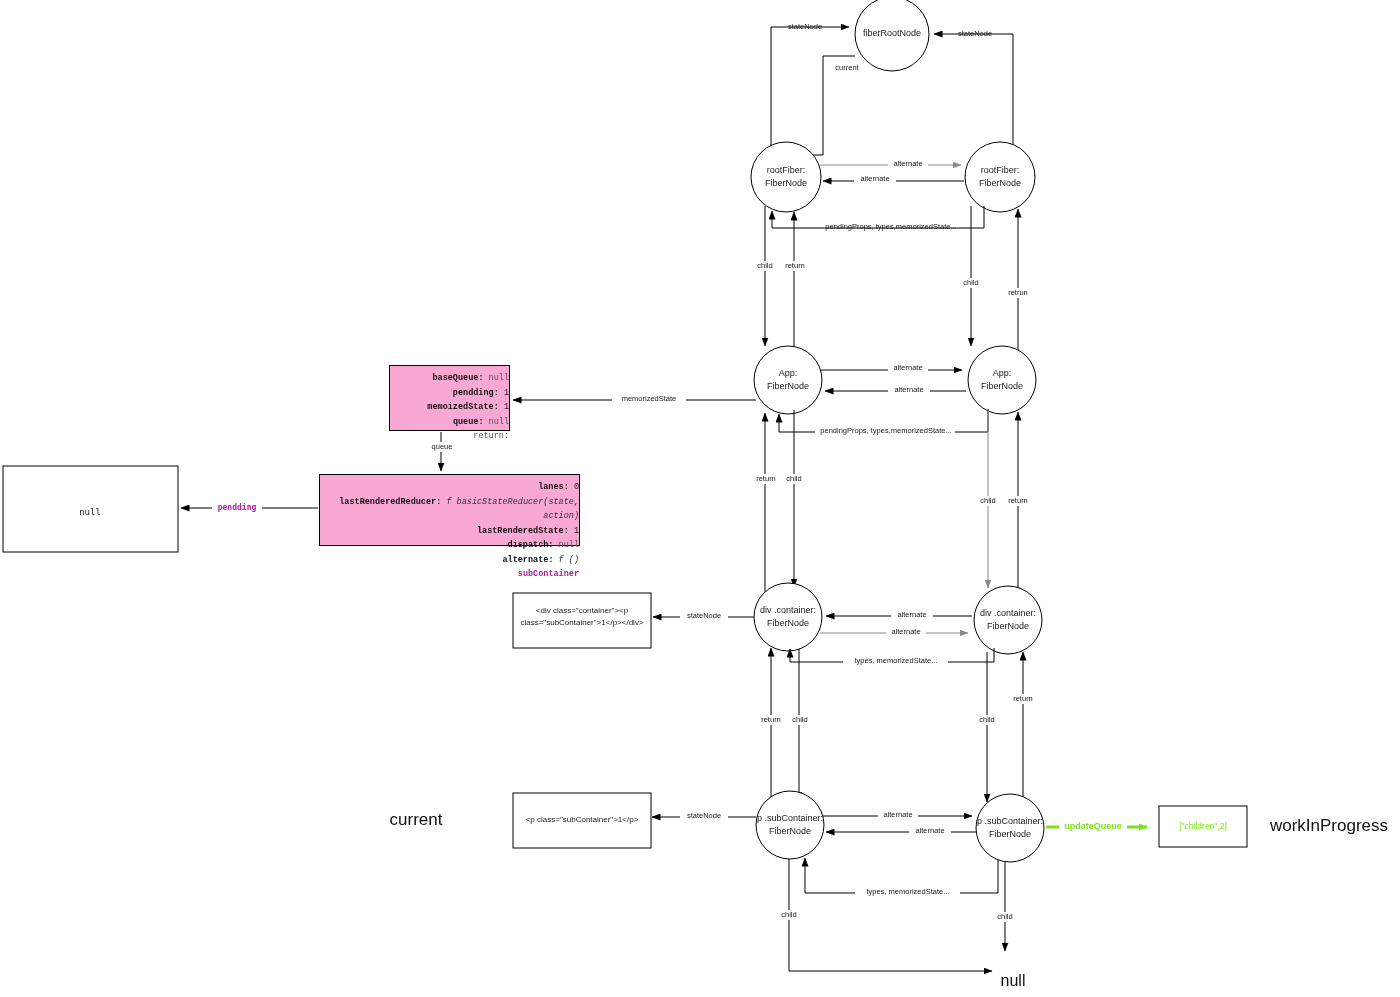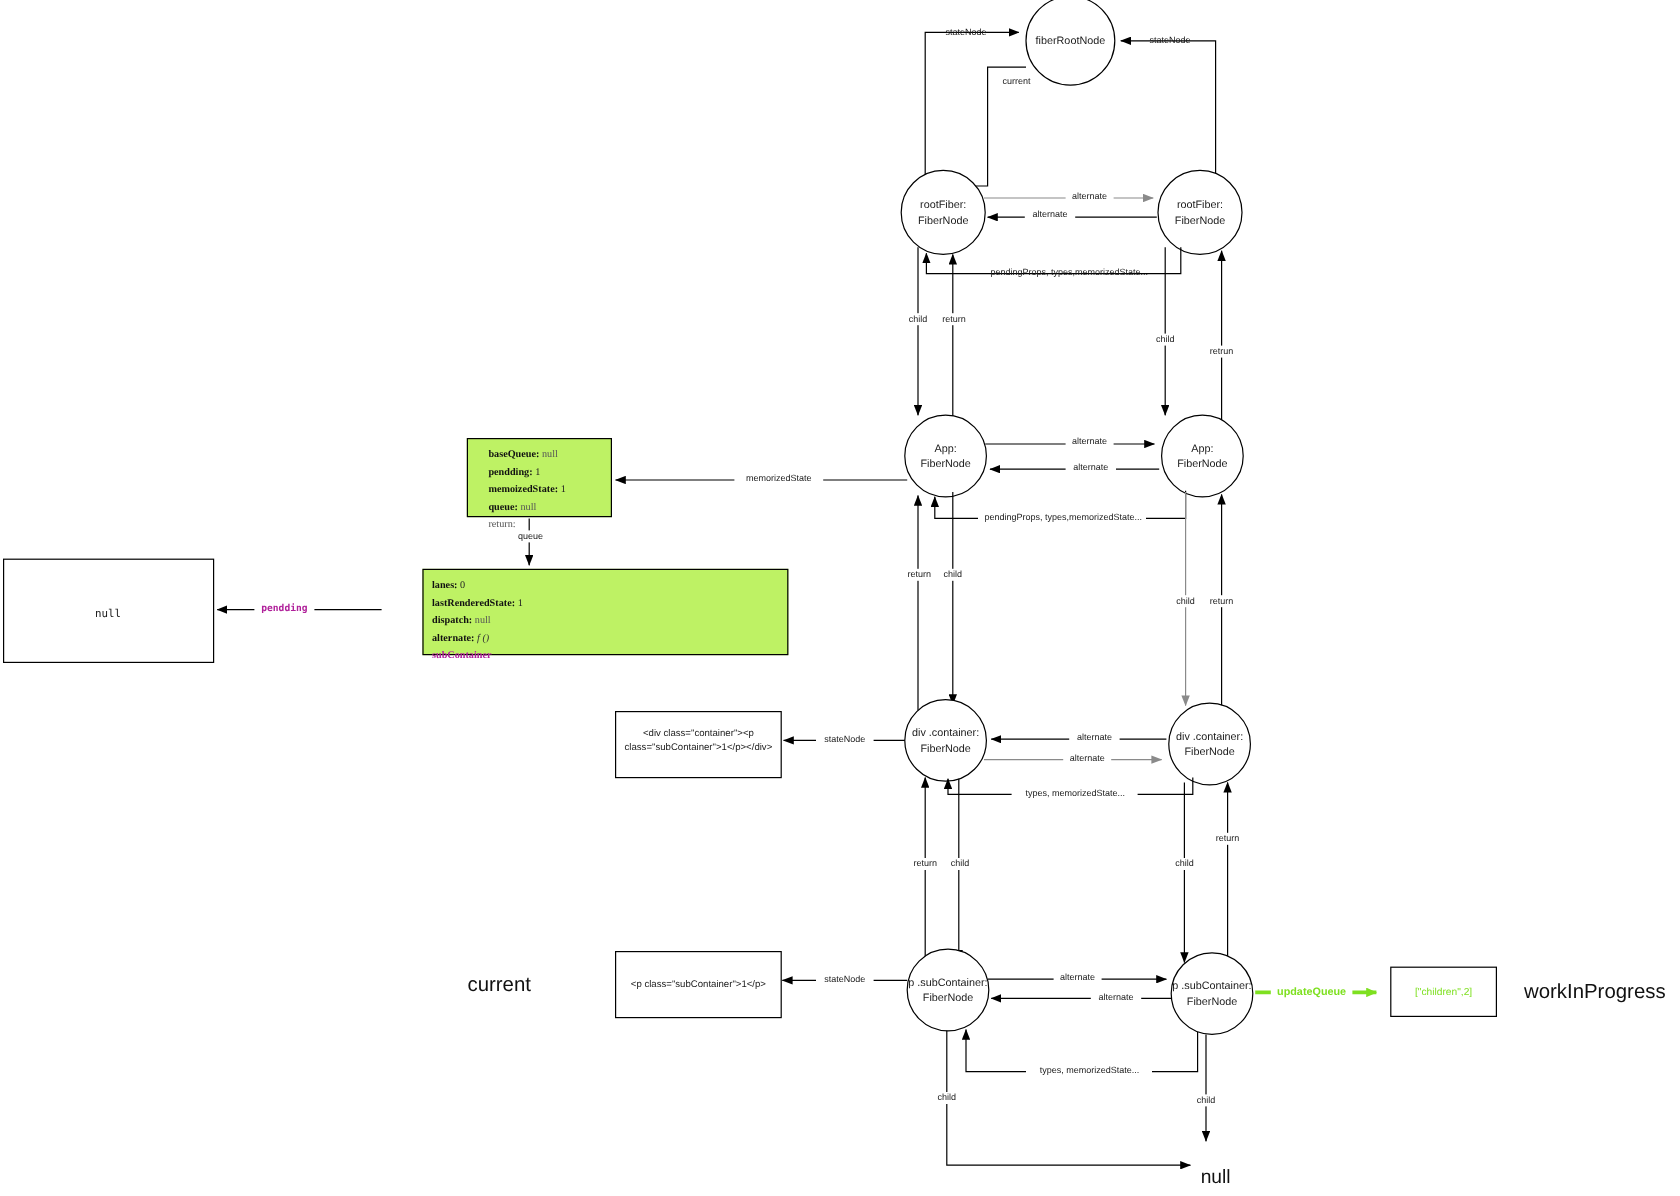--- a/index.html
+++ b/index.html
@@ -1,18 +1,18 @@
 <!DOCTYPE html>
 <html><head>
 <meta charset="utf-8">
 <style>
   html,body{margin:0;padding:0;background:#ffffff;}
   body{width:1400px;height:997px;position:relative;overflow:hidden;
        font-family:"Liberation Sans",sans-serif;color:#000;}
-  #canvas{position:absolute;left:0;top:0;width:1400px;height:997px;}
+  #canvas{position:absolute;left:0;top:0;width:1400px;height:997px;text-align:right;}
   svg.diagram{position:absolute;left:0;top:0;width:1400px;height:997px;}
 
   .node-label{font-family:"Liberation Sans",sans-serif;font-size:9px;fill:#1a1a1a;
               text-anchor:middle;dominant-baseline:middle;}
   .edge-label{font-family:"Liberation Sans",sans-serif;font-size:7.5px;fill:#1a1a1a;
               text-anchor:middle;dominant-baseline:middle;}
   .edge-label-green{font-family:"Liberation Sans",sans-serif;font-size:9px;fill:#7ee020;
               text-anchor:middle;dominant-baseline:middle;font-weight:bold;}
   .edge-label-pink{font-family:"DejaVu Sans Mono",monospace;font-size:8px;fill:#b0209a;
               text-anchor:middle;dominant-baseline:middle;font-weight:bold;}
@@ -27,30 +27,30 @@
   .null-big{font-family:"Liberation Sans",sans-serif;font-size:16px;fill:#111;
               text-anchor:middle;dominant-baseline:middle;}
 
   .circ{fill:#ffffff;stroke:#000000;stroke-width:1;}
   .rect{fill:#ffffff;stroke:#000000;stroke-width:1;}
   .ln{stroke:#000000;stroke-width:1;fill:none;}
   .ln-gray{stroke:#8a8a8a;stroke-width:1;fill:none;}
   .ln-green{stroke:#7ee020;stroke-width:3;fill:none;}
 
   
-  .propbox{position:absolute;background:#bef264;border:1px solid #000;
-           font-family:Liberation Serif, serif;font-size:8.5px;
+  .propbox{position:absolute;background:#f9a8d4;border:1px solid #000;
+           font-family:Liberation Mono, monospace;font-size:8.5px;
            line-height:14.5px;color:#222;box-sizing:border-box;}
   .propbox .k{font-weight:bold;color:#111;}
   .propbox .v{color:#555;}
   .propbox .vnum{color:#222;}
   .propbox .fn{font-style:italic;color:#333;}
   .propbox .pink{color:#b0209a;font-weight:bold;}
   #memoBox{left:389px;top:365px;width:121px;height:66px;padding:5px 0 0 17px;}
-  #queueBox{left:319px;top:474px;width:305px;height:72px;padding:5px 0 0 7px;margin-left:33px;}
+  #queueBox{left:319px;top:474px;width:261px;height:72px;padding:5px 0 0 7px;}
 </style>
 </head>
 <body>
 
 <div id="canvas">
 
   <svg class="diagram" viewBox="0 0 1400 997" xmlns="http://www.w3.org/2000/svg">
     <defs>
       <marker id="ah" markerWidth="9" markerHeight="7" refX="8.5" refY="3.5" orient="auto" markerUnits="userSpaceOnUse">
         <path d="M0,0 L9,3.5 L0,7 z" fill="#000"></path>
@@ -257,19 +257,20 @@
   <div class="propbox" id="memoBox">
     <div><span class="k">baseQueue:</span> <span class="v">null</span></div>
     <div><span class="k">pendding:</span> <span class="vnum">1</span></div>
     <div><span class="k">memoizedState:</span> <span class="vnum">1</span></div>
     <div><span class="k">queue:</span> <span class="v">null</span></div>
     <div><span class="v">return:</span></div>
   </div>
 
   <div class="propbox" id="queueBox">
     <div><span class="k">lanes:</span> <span class="vnum">0</span></div>
+    <div><span class="k">lastRenderedReducer:</span> <span class="fn">f basicStateReducer(state, action)</span></div>
     <div><span class="k">lastRenderedState:</span> <span class="vnum">1</span></div>
     <div><span class="k">dispatch:</span> <span class="v">null</span></div>
     <div><span class="k">alternate:</span> <span class="fn">f ()</span></div>
     <div><span class="pink">subContainer</span></div>
   </div>
 
 </div>
 
 </body></html>

